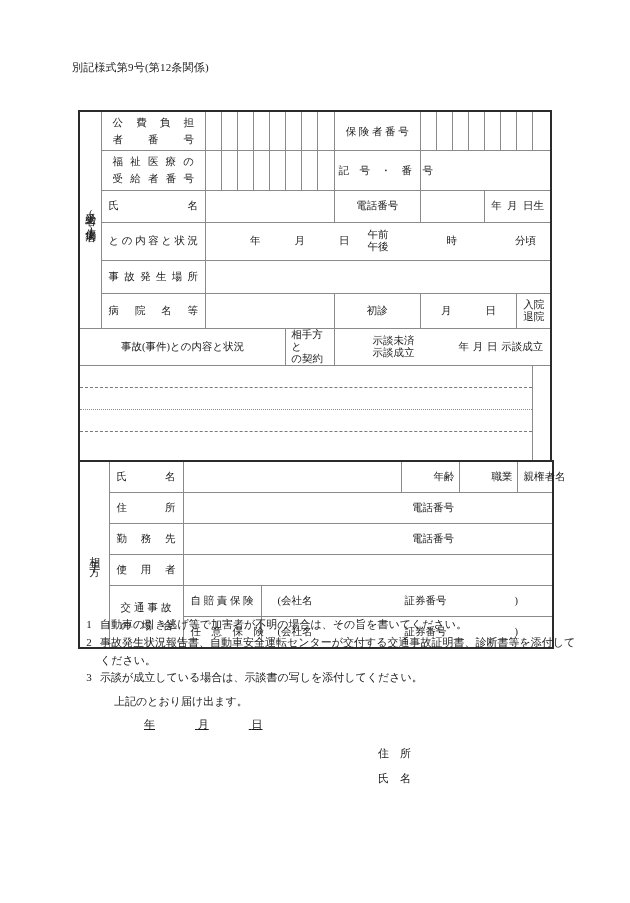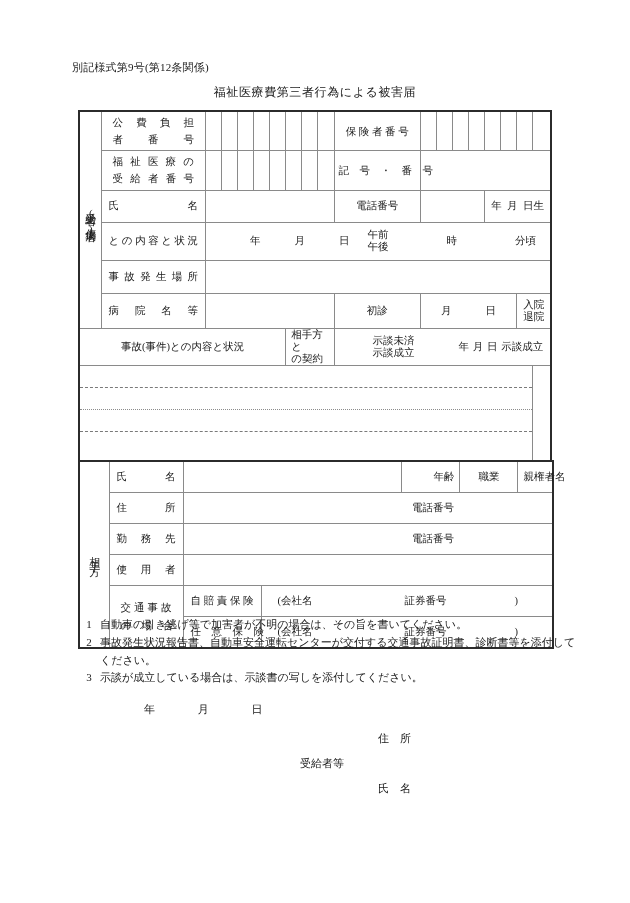--- a/index.html
+++ b/index.html
@@ -146,34 +146,33 @@
 
   
   .closing {
     position: absolute;
     left: 78px;
     top: 694px;
     width: 500px;
     font-size: 11px;
   }
   .c-line1 { margin-left: 36px; }
-  .c-date  { margin-left: 66px; margin-top: 8px; letter-spacing: 0; }
+  .c-date  { margin-left: 66px; margin-top: 8px; letter-spacing: 0; text-decoration: underline; }
   .c-date span { margin-right: 40px; }
   .c-addr  { margin-left: 300px; margin-top: 14px; }
   .c-who   { margin-left: 222px; margin-top: 10px; }
   .c-name  { margin-left: 300px; margin-top: 10px; }
   .c-to    { margin-left: 22px; margin-top: 16px; }
 </style>
 </head>
 <body>
 
 <div class="page">
 
   <div class="form-no">別記様式第9号(第12条関係)</div>
-  <div class="doc-title">福祉医療費第三者行為による被害届</div>
 
   <table class="frm outer" style="left:78px; top:110px; width:474px;">
     <colgroup>
       <col style="width:22px">
       <col style="width:104px">
       <col style="width:16px">
         <col style="width:16px">
       <col style="width:16px">
         <col style="width:16px">
       <col style="width:16px">
@@ -366,21 +365,21 @@
     </colgroup>
 
     <tbody>
         <tr>
       <td class="vlabel" rowspan="6">
         <span class="vtxt">相手方</span>
       </td>
       <td class="lbl" style="height:26px">氏　　　名</td>
       <td colspan="2"></td>
       <td class="lbl-c" style="text-align:right;padding-left:6px !important">年齢</td>
-      <td class="lbl-c" style="text-align:center;padding-left:6px !important">職業</td>
+      <td class="lbl-c" style="text-align:right;padding-left:6px !important">職業</td>
       <td class="lbl-c" style="text-align:center;padding-left:6px !important;white-space:nowrap">親権者名</td>
     </tr>
 
     <tr>
       <td class="lbl" style="height:26px">住　　　所</td>
       <td colspan="5">
         <div class="row-inline">
           <span class="flexsp"></span>
           <span>電話番号</span>
           <span class="gap-xl"></span>
@@ -449,23 +448,23 @@
       <span class="num">2</span>
       <span class="body">事故発生状況報告書、自動車安全運転センターが交付する交通事故証明書、診断書等を添付してください。</span>
     </div>
     <div class="note">
       <span class="num">3</span>
       <span class="body">示談が成立している場合は、示談書の写しを添付してください。</span>
     </div>
   </div>
 
   <div class="closing">
+    <div class="c-line1">上記のとおり届け出ます。</div>
     <div class="c-date">
       <span>年</span>
       <span>月</span>
       <span>日</span>
     </div>
     <div class="c-addr">住　所</div>
-    <div class="c-who">受給者等</div>
     <div class="c-name">氏　名</div>
   </div>
 
 </div>
 
 </body></html>

